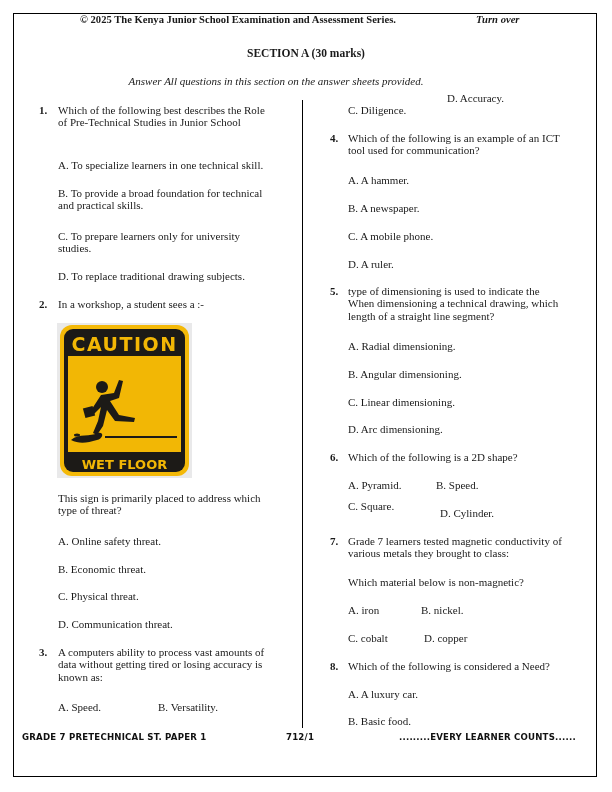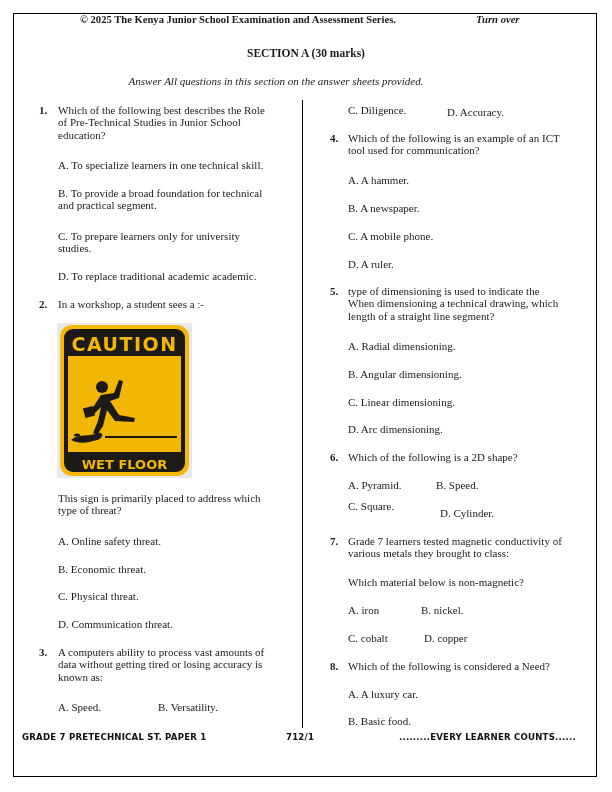--- a/index.html
+++ b/index.html
@@ -31,32 +31,31 @@
 <div class="abs section-title" style="left:0; width:612px; text-align:center; top:47px;">SECTION A (30 marks)</div>
 <div class="abs instr" style="left:0; width:552px; text-align:center; top:75px;">Answer All questions in this section on the answer sheets provided.</div>
 
 <div class="divider"></div>
 
 <div>
   <span class="qnum" style="left:39px; top:104px;">1.</span>
   <div class="q" style="left:58px; top:104px;">
     <div>Which of the following best describes the Role</div>
     <div>of Pre-Technical Studies in Junior School</div>
-    <div>education?</div>
   </div>
   <div class="opt" style="left:58px; top:159px;">A. To specialize learners in one technical skill.</div>
   <div class="q" style="left:58px; top:187px;">
     <div>B. To provide a broad foundation for technical</div>
-    <div>and practical segment.</div>
+    <div>and practical skills.</div>
   </div>
   <div class="q" style="left:58px; top:230px;">
     <div>C. To prepare learners only for university</div>
     <div>studies.</div>
   </div>
-  <div class="opt" style="left:58px; top:270px;">D. To replace traditional academic academic.</div>
+  <div class="opt" style="left:58px; top:270px;">D. To replace traditional drawing subjects.</div>
 </div>
 
 <div>
   <span class="qnum" style="left:39px; top:298px;">2.</span>
   <div class="opt" style="left:58px; top:298px;">In a workshop, a student sees a :-</div>
 
   <div class="sign">
     <svg width="135" height="155" viewBox="0 0 135 155">
       <rect x="3" y="2" width="129" height="151" rx="12" ry="12" fill="#f4b908"></rect>
       <rect x="7" y="6" width="121" height="143" rx="9" ry="9" fill="#1c1a17"></rect>
@@ -86,21 +85,21 @@
 <div>
   <span class="qnum" style="left:39px; top:646px;">3.</span>
   <div class="q" style="left:58px; top:646px;">
     <div>A computers ability to process vast amounts of</div>
     <div>data without getting tired or losing accuracy is</div>
     <div>known as:</div>
   </div>
   <div class="opt" style="left:58px; top:701px;">A. Speed.</div>
   <div class="opt" style="left:158px; top:701px;">B. Versatility.</div>
   <div class="opt" style="left:348px; top:104px;">C. Diligence.</div>
-  <div class="opt" style="left:447px; top:106px;">D. Accuracy.</div>
+  <div class="opt" style="left:447px; top:92px;">D. Accuracy.</div>
 </div>
 
 <div>
   <span class="qnum" style="left:330px; top:132px;">4.</span>
   <div class="q" style="left:348px; top:132px;">
     <div>Which of the following is an example of an ICT</div>
     <div>tool used for communication?</div>
   </div>
   <div class="opt" style="left:348px; top:174px;">A. A hammer.</div>
   <div class="opt" style="left:348px; top:202px;">B. A newspaper.</div>

